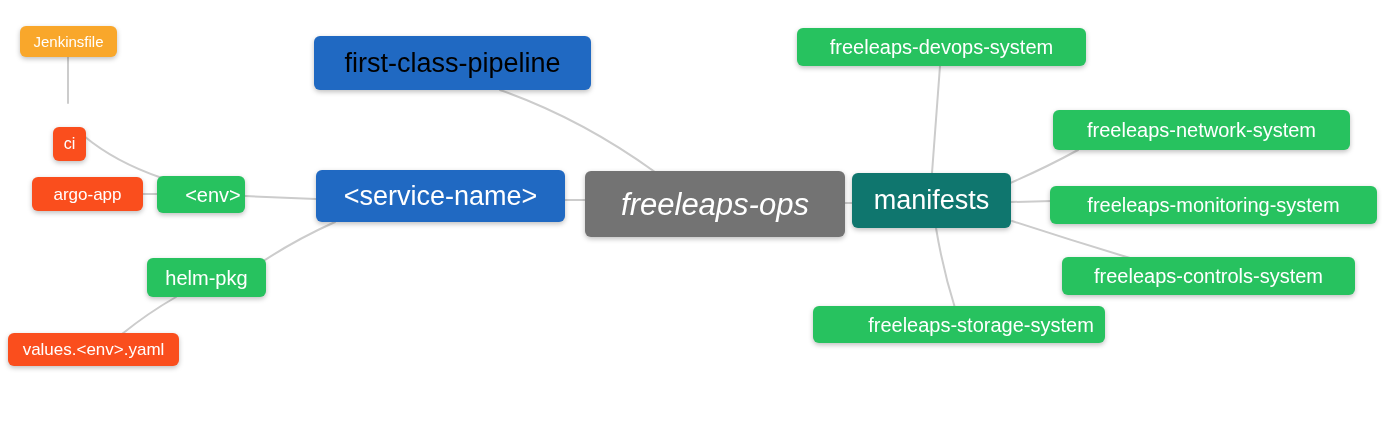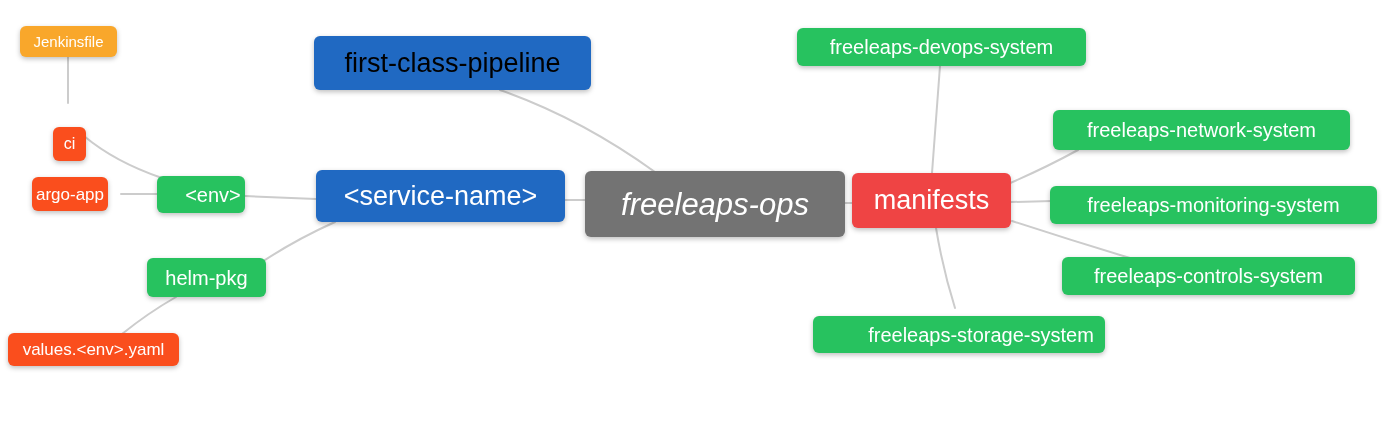--- a/index.html
+++ b/index.html
@@ -50,26 +50,26 @@
       <path d="M845,203 L852,203" stroke="#cccccc"></path>
       <path d="M932,173 L940,66" stroke="#cccccc"></path>
       <path d="M1008,184 Q1045,168 1078,150" stroke="#cccccc"></path>
       <path d="M1011,202 L1052,201" stroke="#cccccc"></path>
       <path d="M1012,221 Q1070,240 1130,258" stroke="#cccccc"></path>
       <path d="M936,228 Q943,270 955,308" stroke="#cccccc"></path>
     </svg>
 
 <div class="node" style="left: 20px; top: 26px; width: 97px; height: 31px; background: rgb(249, 167, 43); font-size: 15px; color: rgb(255, 255, 255);">Jenkinsfile</div>
     <div class="node" style="left: 53px; top: 103px; width: 33px; height: 34px; background: rgb(250, 78, 29); font-size: 16px; color: rgb(255, 255, 255); margin-top: 24px;">ci</div>
-    <div class="node" style="left: 32px; top: 177px; width: 76px; height: 34px; background: rgb(250, 78, 29); font-size: 17px; color: rgb(255, 255, 255);">argo-app</div>
+    <div class="node" style="left: 32px; top: 177px; width: 111px; height: 34px; background: rgb(250, 78, 29); font-size: 17px; color: rgb(255, 255, 255);">argo-app</div>
     <div class="node" style="left: 157px; top: 176px; width: 88px; height: 37px; background: rgb(39, 194, 95); font-size: 20px; color: rgb(255, 255, 255); padding-left: 24px;">&lt;env&gt;</div>
     <div class="node" style="left: 147px; top: 258px; width: 119px; height: 39px; background: rgb(39, 194, 95); font-size: 20px; color: rgb(255, 255, 255);">helm-pkg</div>
     <div class="node" style="left: 8px; top: 333px; width: 171px; height: 33px; background: rgb(250, 78, 29); font-size: 17px; color: rgb(255, 255, 255);">values.&lt;env&gt;.yaml</div>
     <div class="node" style="left: 314px; top: 36px; width: 277px; height: 54px; background: rgb(32, 105, 194); font-size: 27px; color: #000000;">first-class-pipeline</div>
     <div class="node" style="left: 316px; top: 170px; width: 249px; height: 52px; background: rgb(32, 105, 194); font-size: 27px; color: rgb(255, 255, 255);">&lt;service-name&gt;</div>
     <div class="node" style="left: 585px; top: 171px; width: 260px; height: 66px; background: #737373; font-size: 31px; color: rgb(255, 255, 255); font-style: italic;">freeleaps-ops</div>
-    <div class="node" style="left: 852px; top: 173px; width: 159px; height: 55px; background: #ef4444; font-size: 27px; color: rgb(255, 255, 255);">manifests</div>
+    <div class="node" style="left: 852px; top: 173px; width: 159px; height: 55px; background: #0f766e; font-size: 27px; color: rgb(255, 255, 255);">manifests</div>
     <div class="node" style="left: 797px; top: 28px; width: 289px; height: 38px; background: rgb(39, 194, 95); font-size: 20px; color: rgb(255, 255, 255);">freeleaps-devops-system</div>
     <div class="node" style="left: 1053px; top: 110px; width: 297px; height: 40px; background: rgb(39, 194, 95); font-size: 20px; color: rgb(255, 255, 255);">freeleaps-network-system</div>
     <div class="node" style="left: 1050px; top: 186px; width: 327px; height: 38px; background: rgb(39, 194, 95); font-size: 20px; color: rgb(255, 255, 255);">freeleaps-monitoring-system</div>
     <div class="node" style="left: 1062px; top: 257px; width: 293px; height: 38px; background: rgb(39, 194, 95); font-size: 20px; color: rgb(255, 255, 255);">freeleaps-controls-system</div>
-    <div class="node" style="left: 813px; top: 316px; width: 292px; height: 37px; background: rgb(39, 194, 95); font-size: 20px; color: rgb(255, 255, 255); padding-left: 44px;">freeleaps-storage-system</div>
+    <div class="node" style="left: 813px; top: 306px; width: 292px; height: 37px; background: rgb(39, 194, 95); font-size: 20px; color: rgb(255, 255, 255); padding-left: 44px;">freeleaps-storage-system</div>
   </div>
 
 </body></html>

